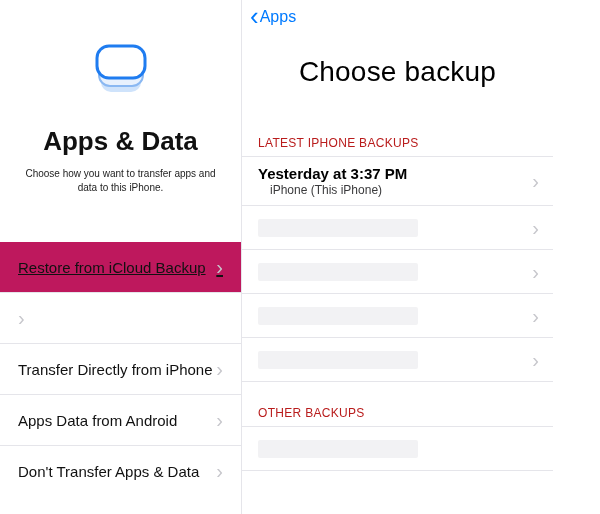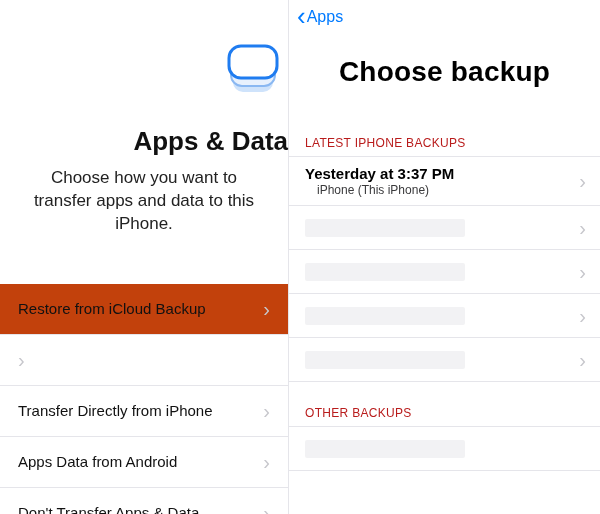--- a/index.html
+++ b/index.html
@@ -5,44 +5,44 @@
   * { box-sizing: border-box; margin: 0; padding: 0; }
   body {
     font-family: -apple-system, "Helvetica Neue", Helvetica, Arial, sans-serif;
     background: #fff;
     width: 600px;
     height: 514px;
     display: flex;
     overflow: hidden;
   }
   .pane { height: 514px; background: #fff; }
-  .pane-left { width: 289px; border-right: 1px solid #e5e5ea; display: flex; flex-direction: column; align-items: flex-end; }
+  .pane-left { width: 242px; border-right: 1px solid #e5e5ea; display: flex; flex-direction: column; align-items: center; }
   .pane-right { width: 311px; display: flex; flex-direction: column; }
 
   
   .hero-icon { margin-top: 34px; margin-bottom: 18px; }
   .left-title { font-size: 26px; font-weight: 700; color: #111; margin-bottom: 10px; }
-  .left-sub { font-size: 17px; color: #222; text-align: center; line-height: 1.35; padding: 0 20px; margin-bottom: 48px; }
+  .left-sub { font-size: 10px; color: #222; text-align: center; line-height: 1.35; padding: 0 20px; margin-bottom: 48px; }
   .option-list { width: 100%; }
   .option-row {
     display: flex; align-items: center; justify-content: space-between;
     padding: 15px 18px 15px 18px;
     border-bottom: 1px solid #e5e5ea;
     font-size: 15px; color: #111;
     cursor: pointer;
   }
-  .option-row.selected { background: #c2410c; }
+  .option-row.selected { background: #be185d; text-decoration: underline; }
   .option-row:last-child { border-bottom: none; }
   .chev { color: #c7c7cc; font-size: 20px; line-height: 1; }
 
   
   .nav-bar { height: 34px; display: flex; align-items: center; padding: 0 8px; }
   .back-btn { display: flex; align-items: center; color: #007aff; font-size: 16px; cursor: pointer; gap: 1px; }
   .back-chev { font-size: 26px; line-height: 1; font-weight: 400; margin-top:-3px; }
-  .right-title { font-size: 28px; font-weight: 700; color: #000; text-align: center; margin-top: 22px; margin-bottom: 48px; letter-spacing: 0.2px; }
+  .right-title { font-size: 28px; font-weight: 400; color: #000; text-align: center; margin-top: 22px; margin-bottom: 48px; letter-spacing: 0.2px; }
   .section-header {
     font-size: 12px; color: #b91c1c; letter-spacing: 0.3px;
     padding: 0 16px 6px 16px;
   }
   .backup-list { border-top: 1px solid #e5e5ea; }
   .backup-row {
     display: flex; align-items: center; justify-content: space-between;
     padding: 8px 14px 8px 16px;
     border-bottom: 1px solid #e5e5ea;
     min-height: 44px;

